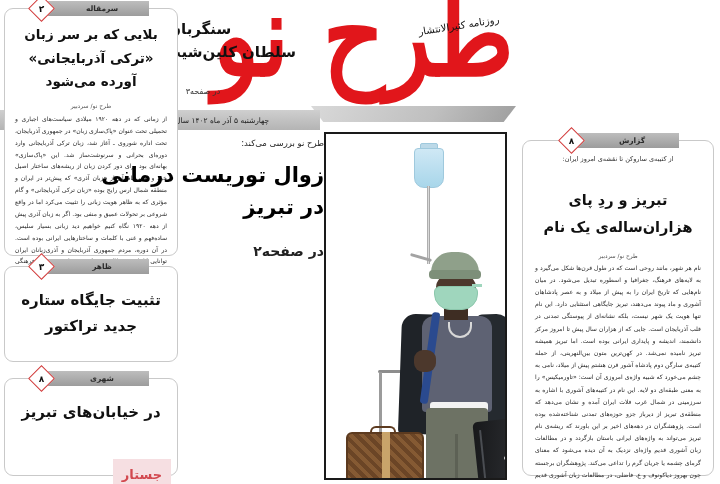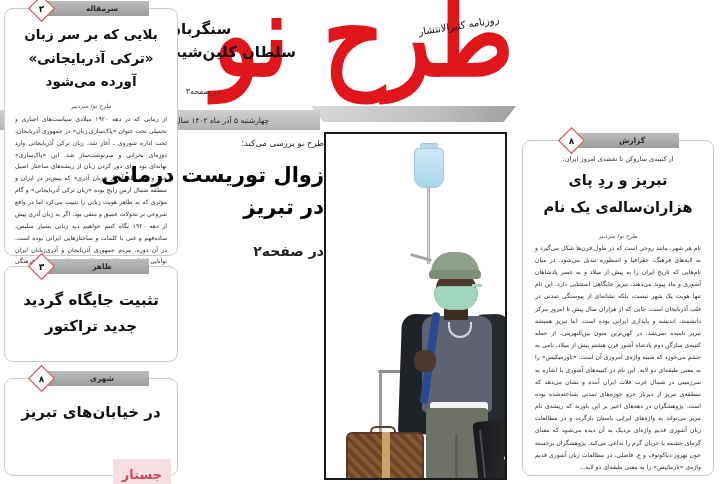--- a/index.html
+++ b/index.html
@@ -215,21 +215,21 @@
 
   
   .rightcol { position:absolute; right:0; top:132px; width:206px; height:352px; }
   .rbox {
     position:absolute; right:6px; top:8px; width:192px; height:336px;
     border:1px solid #c9c9c9; border-radius:9px; background:#fff;
   }
   .rbox .badge-slot { position:absolute; top:-8px; right:34px; }
   .rbox .kicker { margin-top:14px; text-align:center; font-size:6.5px; color:#333; }
   .rbox .hl {
-    margin-top:4px; text-align:center; font-size:14.5px; font-weight:bold;
+    margin-top:24px; text-align:center; font-size:14.5px; font-weight:bold;
     color:#111; line-height:1.85; letter-spacing:.8px;
   }
   .rbox .byline { text-align:center; font-size:5.8px; color:#555; margin-top:12px; }
   .rbox .body {
     padding: 3px 12px 8px 12px; font-size:6.1px; line-height:2.0;
     color:#2a2a2a; text-align:justify;
   }
 </style>
 </head>
 <body>
@@ -291,21 +291,21 @@
 
     <div class="lbox b2">
       <div class="badge-slot">
         <div class="sec-badge">
           <div class="dia"></div>
           <div class="num">۳</div>
           <div class="nm">ظاهر</div>
         </div>
       </div>
       <div class="hl">
-        <div>تثبیت جایگاه گردید</div>
+        <div>تثبیت جایگاه ستاره</div>
         <div>جدید تراکتور</div>
       </div>
     </div>
 
     <div class="lbox b3">
       <div class="badge-slot">
         <div class="sec-badge">
           <div class="dia"></div>
           <div class="num">۸</div>
           <div class="nm">شهری</div>

